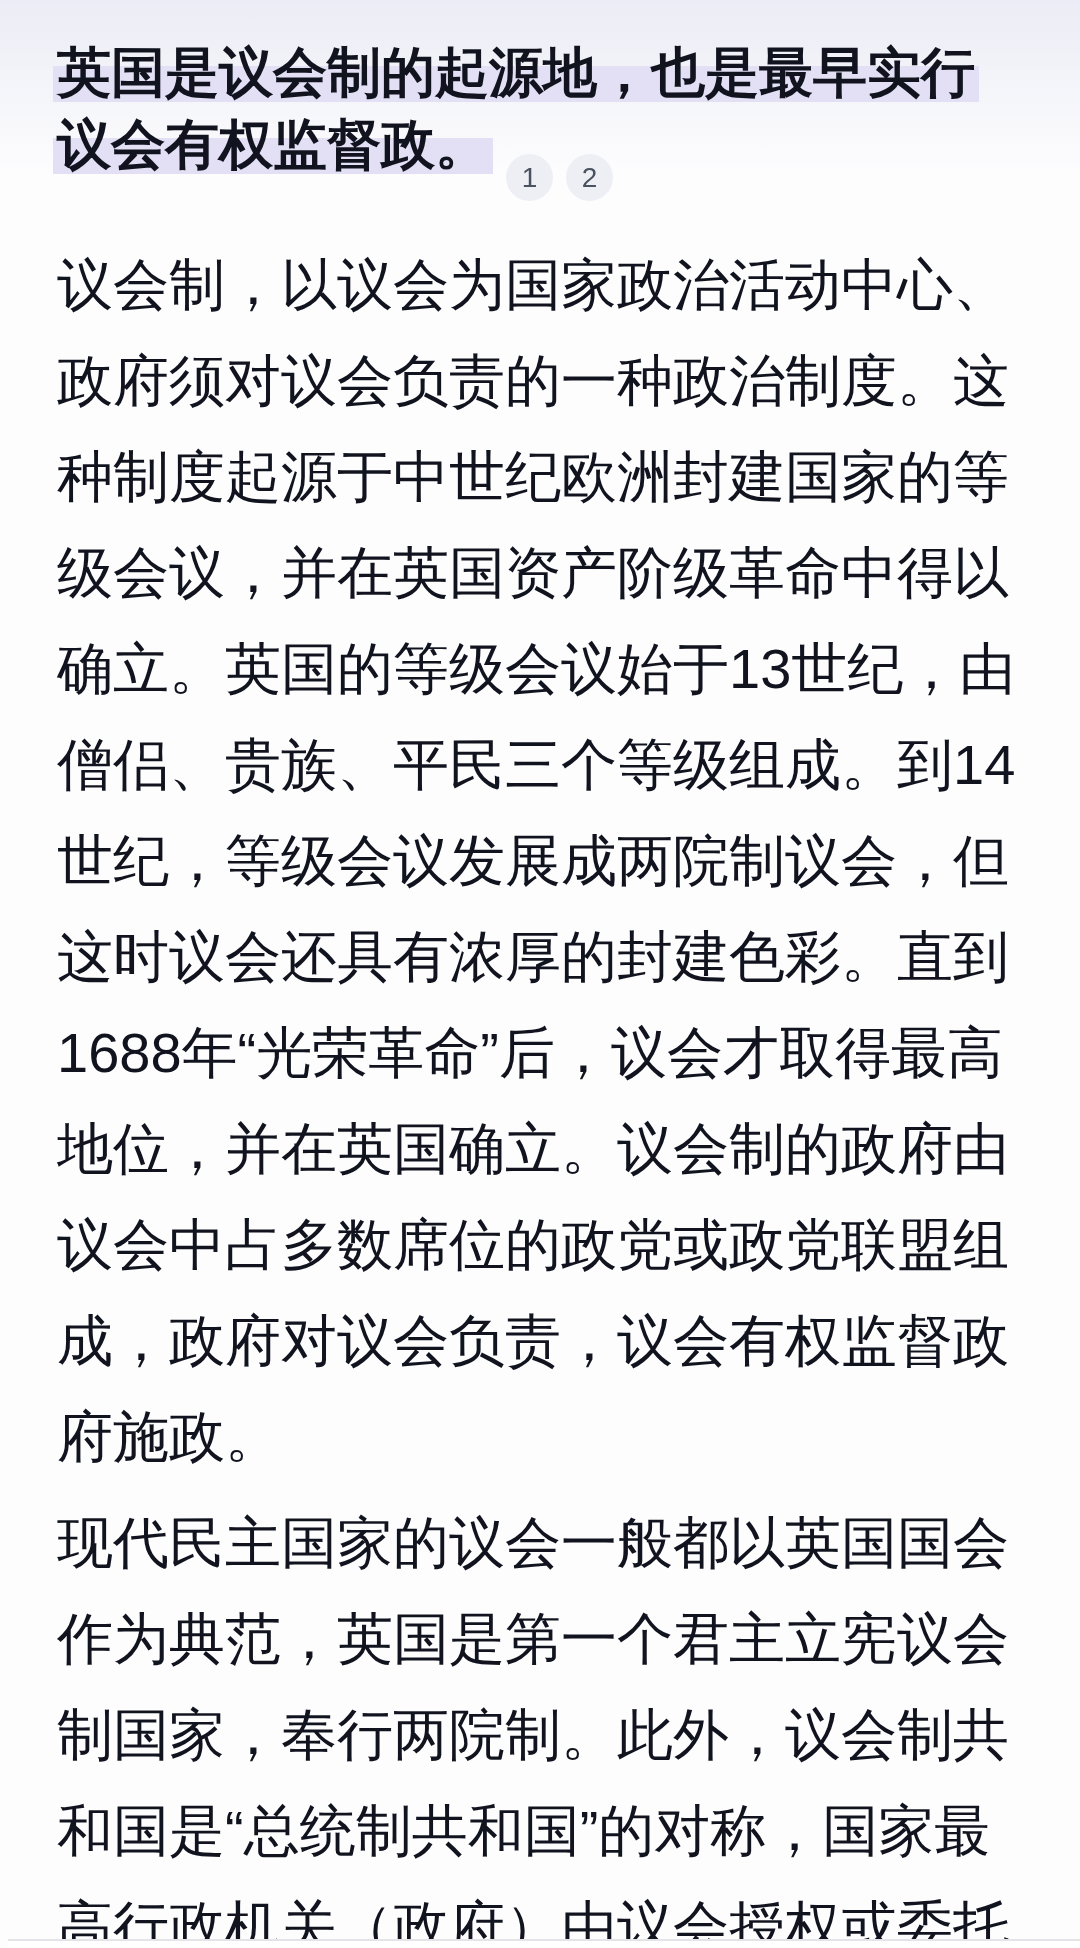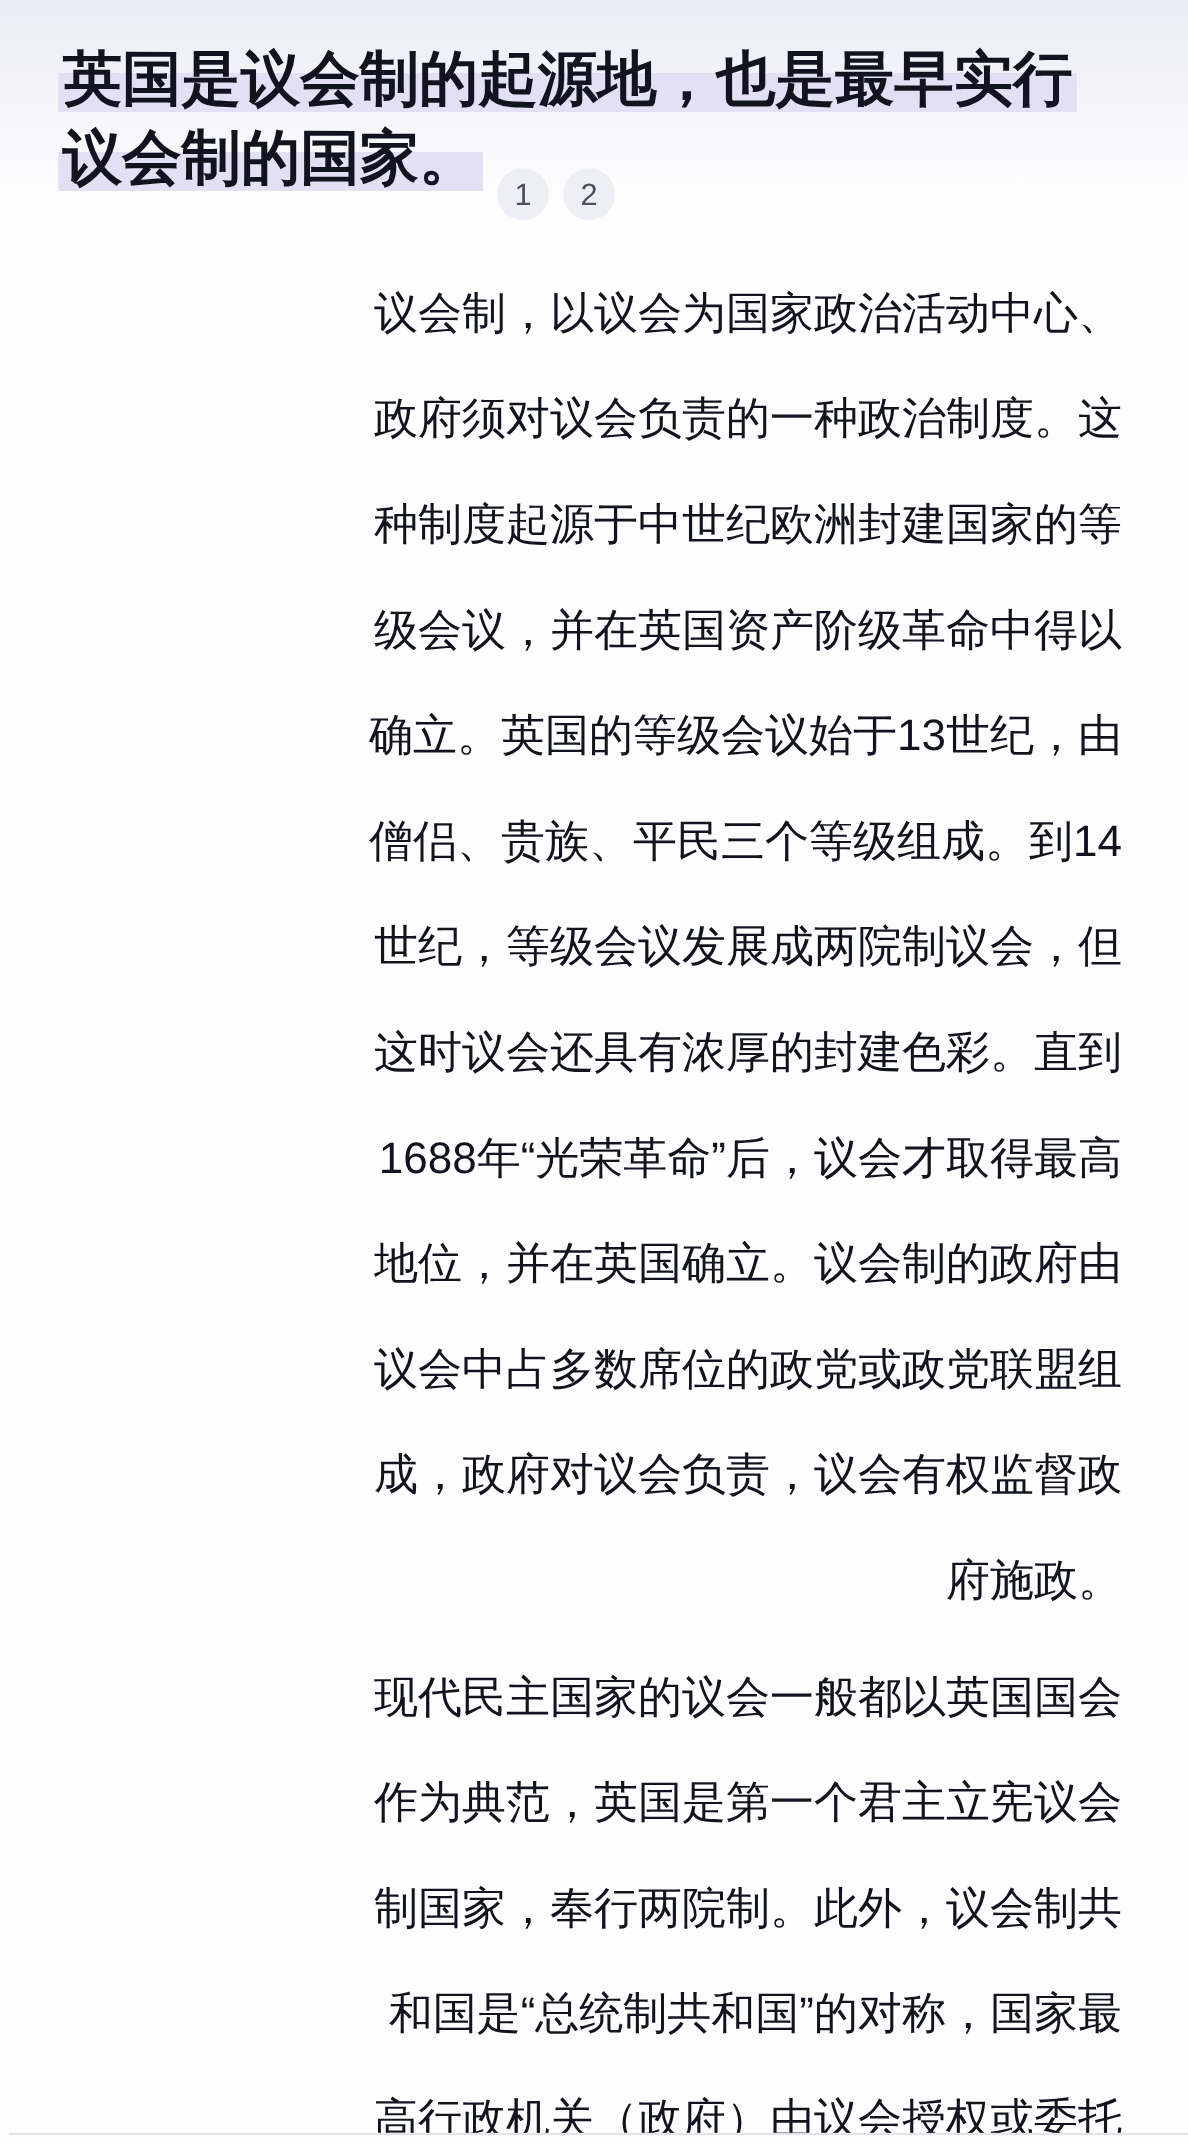--- a/index.html
+++ b/index.html
@@ -57,46 +57,45 @@
     font-weight: 400;
     text-align: center;
     position: relative;
     top: 24px;
     cursor: pointer;
   }
   .badge-1 { margin-left: 17px; }
   .badge-2 { margin-left: 13px; }
   .para {
     white-space: pre-line;
-    font-size: 40px;
+    font-size: 56px;
     line-height: 96px;
     font-weight: 400;
     margin: 0;
-    text-align: right;
   }
   .para-1 { margin-top: 57px; }
   .para-2 { margin-top: 10px; }
   .divider {
     position: absolute;
     left: 8px;
     right: 0;
     top: 1939px;
     border-top: 2px solid var(--divider_color, #e4e4e8);
     background: #ffffff;
     height: 7px;
   }
 </style>
 </head>
 <body style="--background: #fdfdfe; --top_gradient: #ebecf5; --text_color: #11141f; --highlight_color: #e3e0f6; --badge_background: #edeff5; --badge_text_color: #4a5160; --divider_color: #e4e4e8;">
 
 <div class="bg-gradient"></div>
 
 <div class="content">
   <h1 class="heading"><span class="mark">英国是议会制的起源地，也是最早实行
-议会制的国家。</span><span class="citations"><span class="badge badge-1">1</span><span class="badge badge-2">2</span></span></h1>
+议会有权监督政。</span><span class="citations"><span class="badge badge-1">1</span><span class="badge badge-2">2</span></span></h1>
   <p class="para para-1">议会制，以议会为国家政治活动中心、
 政府须对议会负责的一种政治制度。这
 种制度起源于中世纪欧洲封建国家的等
 级会议，并在英国资产阶级革命中得以
 确立。英国的等级会议始于13世纪，由
 僧侣、贵族、平民三个等级组成。到14
 世纪，等级会议发展成两院制议会，但
 这时议会还具有浓厚的封建色彩。直到
 1688年“光荣革命”后，议会才取得最高
 地位，并在英国确立。议会制的政府由

